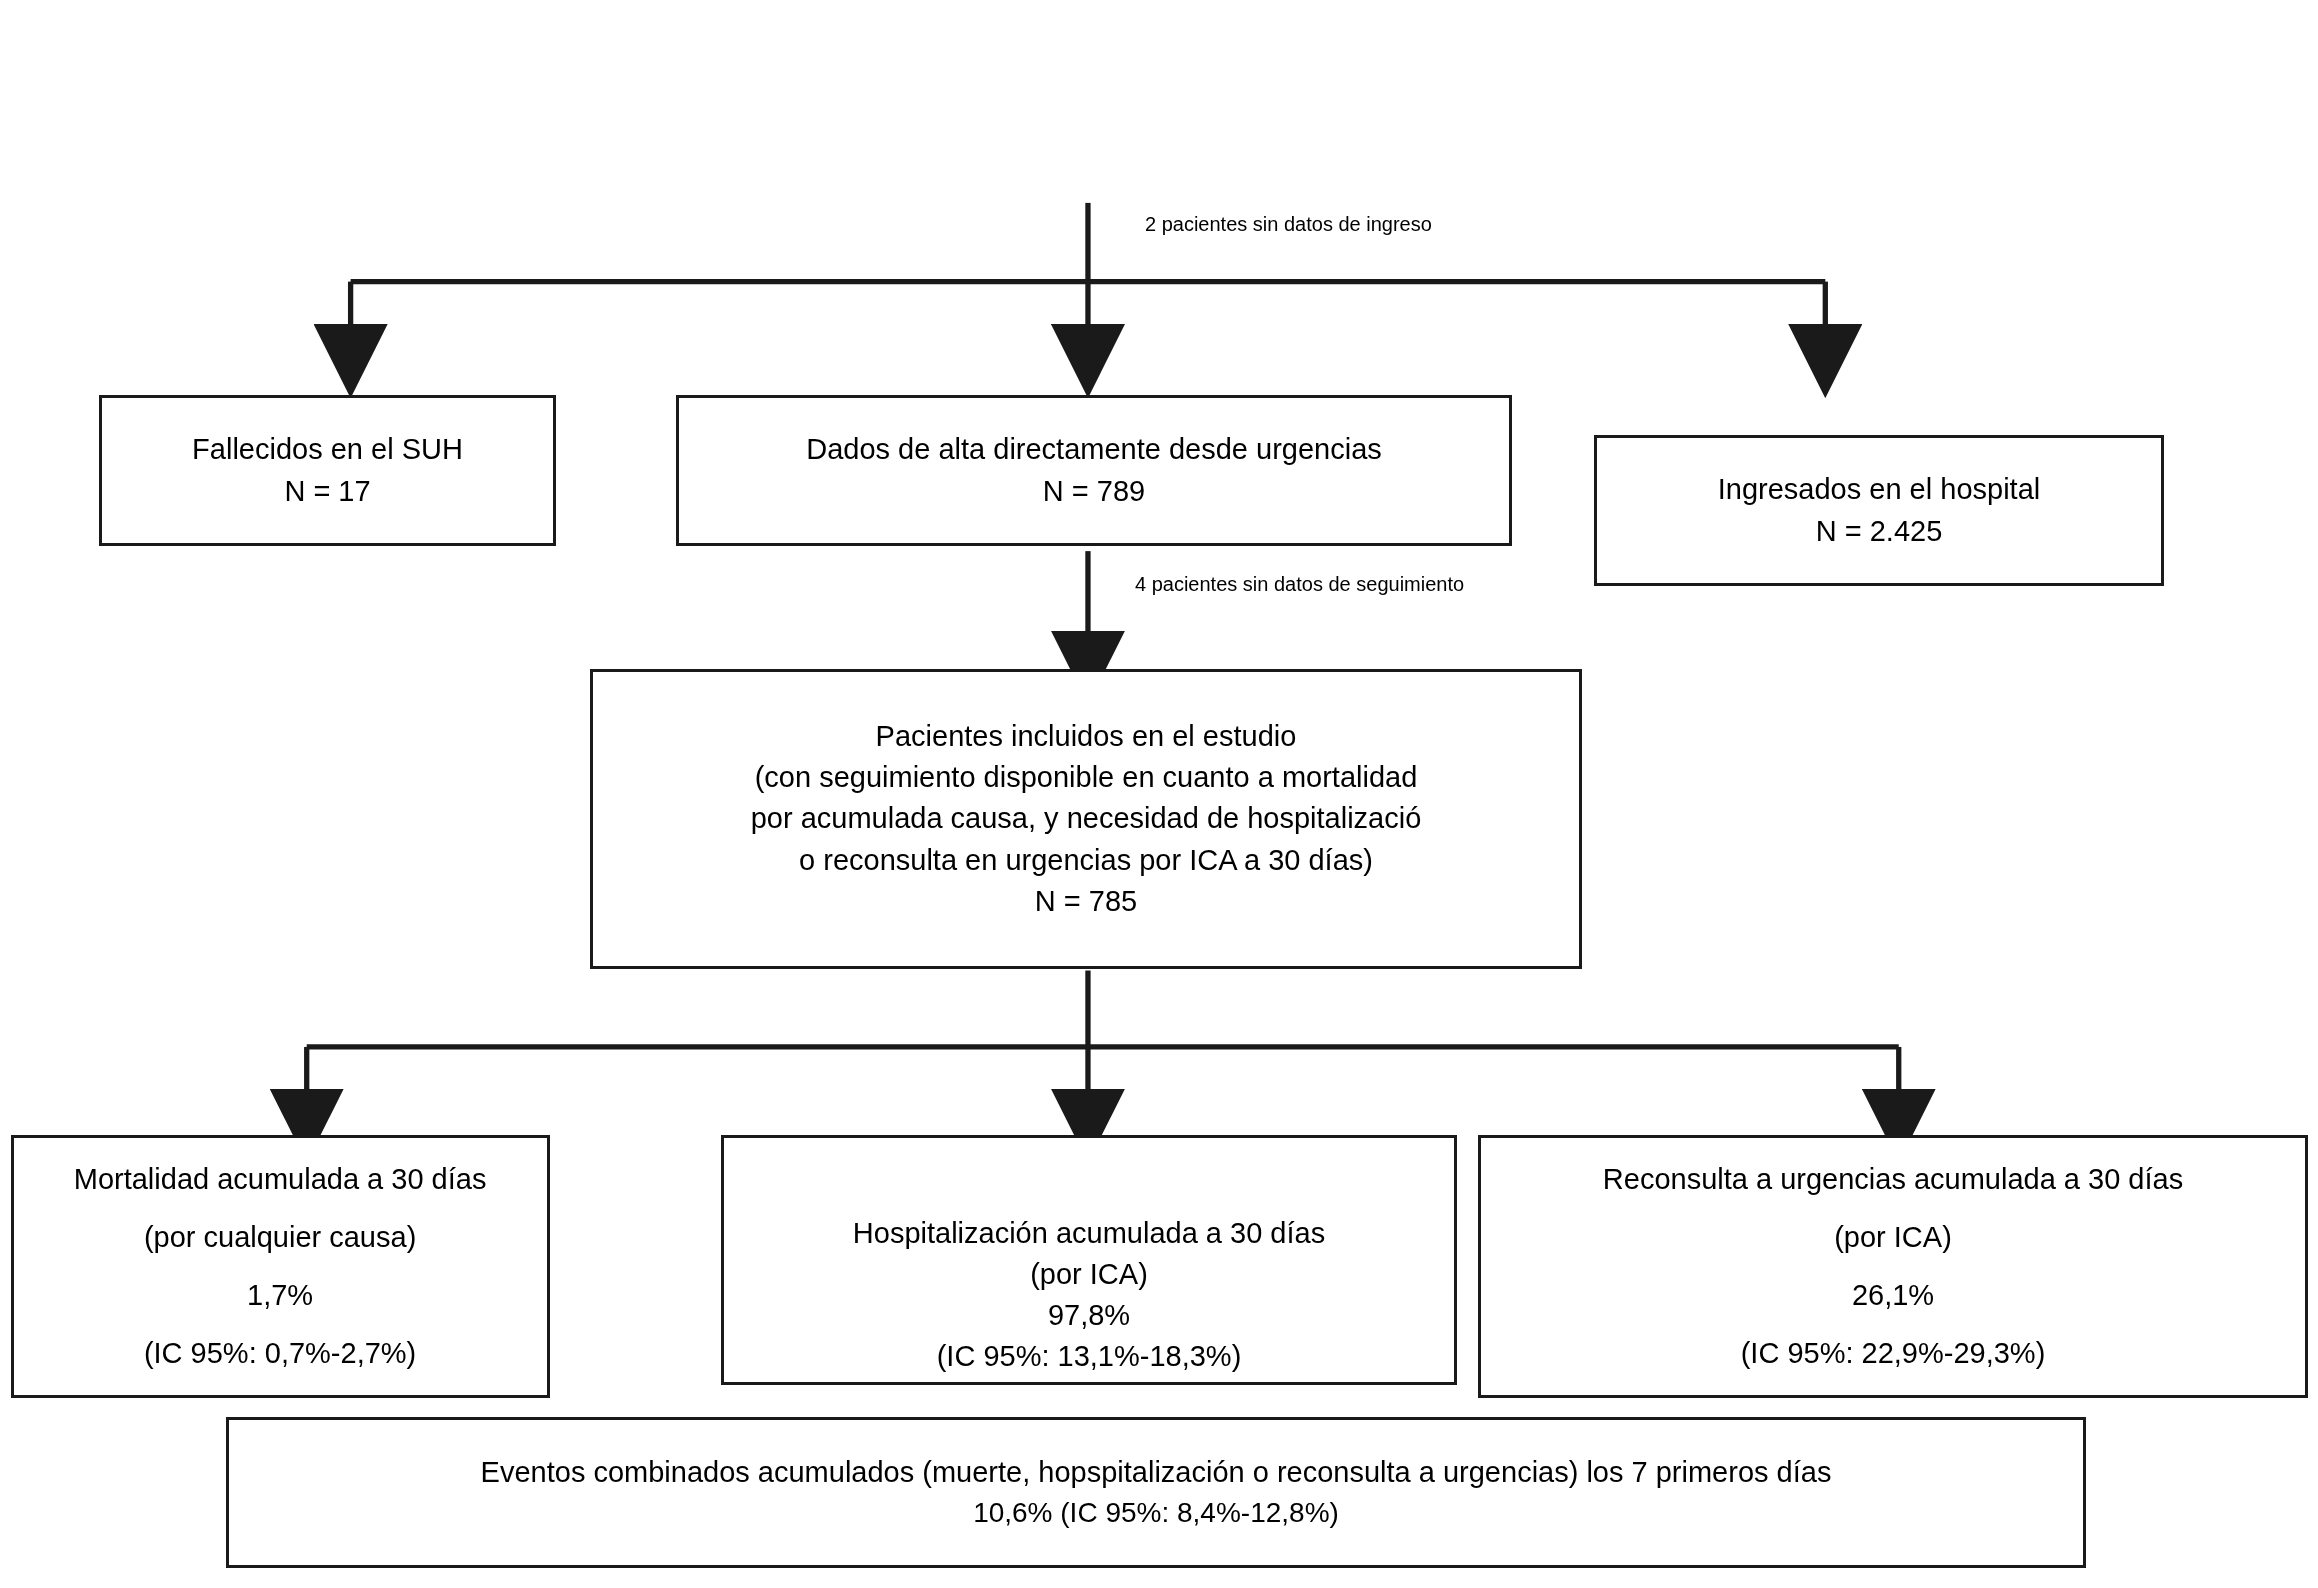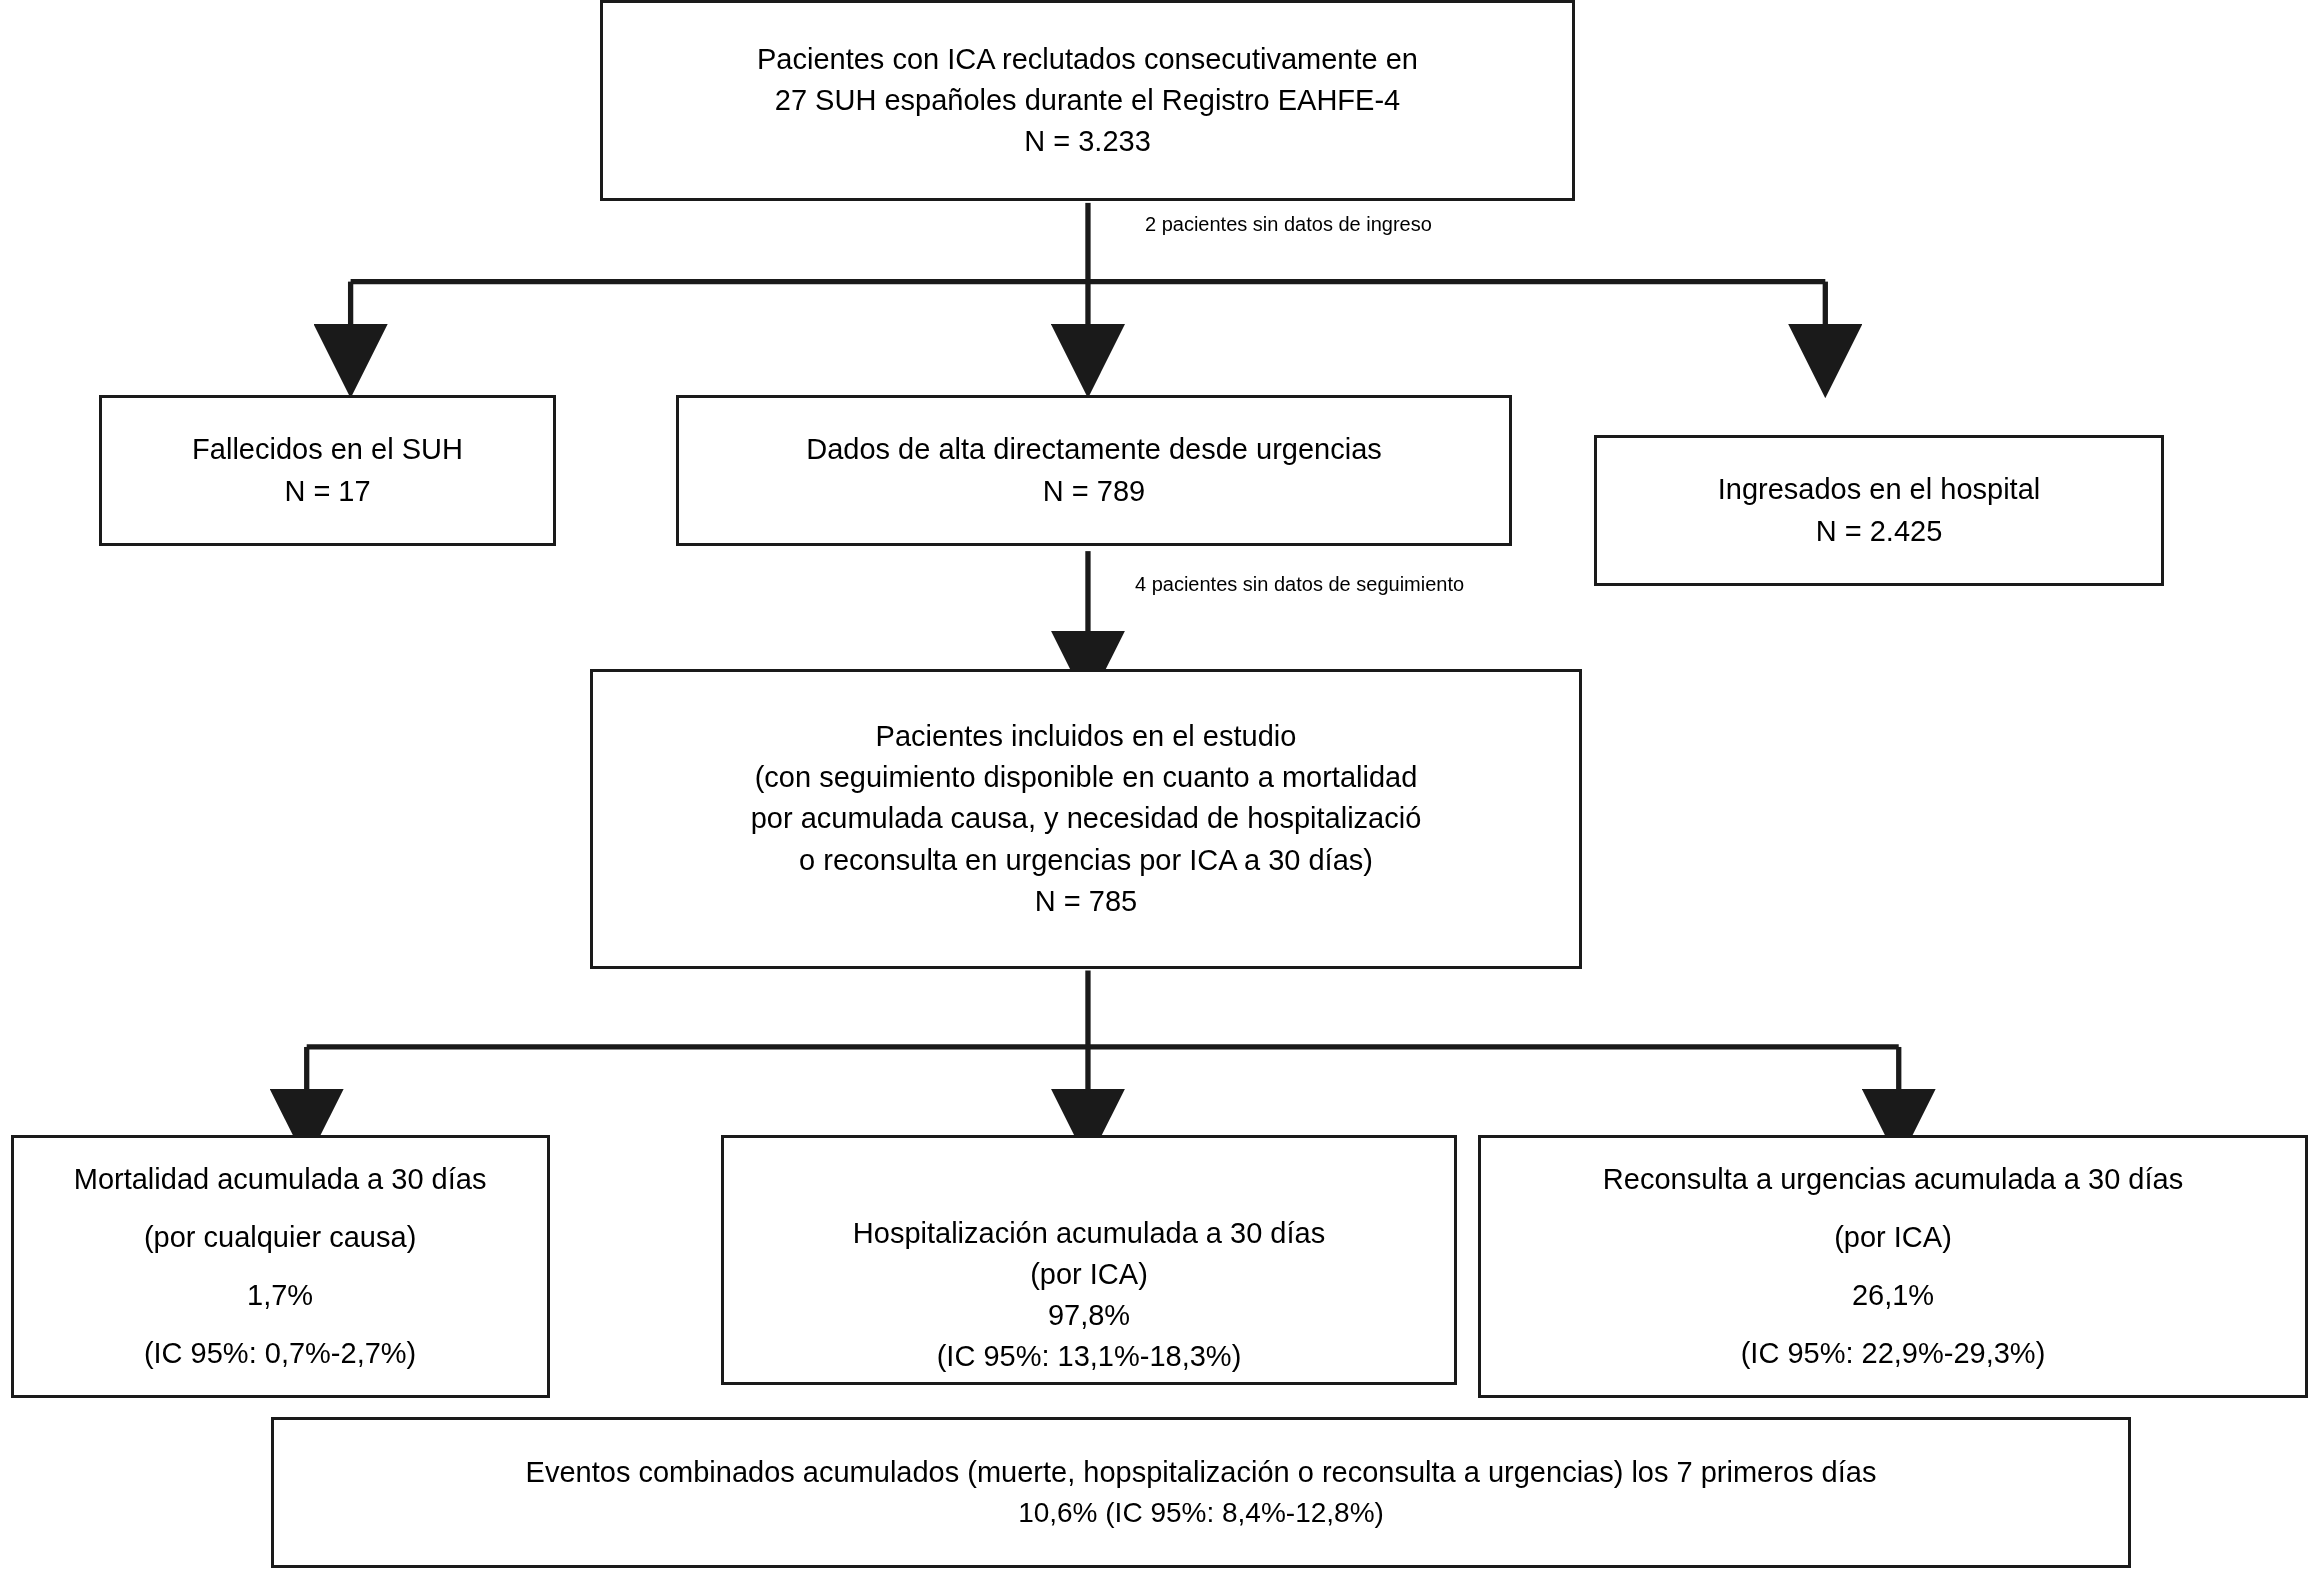--- a/index.html
+++ b/index.html
@@ -78,25 +78,20 @@
       <path d="M1437,728 L1437,875" marker-end="url(#arrow)"></path>
 
       <path d="M1437,1282 L1437,1383"></path>
       <path d="M405,1383 L2508,1383"></path>
       <path d="M405,1383 L405,1480" marker-end="url(#arrow)"></path>
       <path d="M1437,1383 L1437,1480" marker-end="url(#arrow)"></path>
       <path d="M2508,1383 L2508,1480" marker-end="url(#arrow)"></path>
     </g>
   </svg>
 
-  <div class="box" style="left:600px; top:0px; width:975px; height:201px;">
-    <span class="line">Pacientes con ICA reclutados consecutivamente en</span>
-    <span class="line">27 SUH españoles durante el Registro EAHFE-4</span>
-    <span class="line">N = 3.233</span>
-  </div>
 
   <div class="edge-label" style="left:1145px; top:212px;">2 pacientes sin datos de ingreso</div>
 
   <div class="box" style="left:99px; top:395px; width:457px; height:151px;">
     <span class="line">Fallecidos en el SUH</span>
     <span class="line">N = 17</span>
   </div>
 
   <div class="box" style="left:676px; top:395px; width:836px; height:151px;">
     <span class="line">Dados de alta directamente desde urgencias</span>
@@ -132,19 +127,19 @@
     <span class="line">(IC 95%: 13,1%-18,3%)</span>
   </div>
 
   <div class="box" style="left:1478px; top:1135px; width:830px; height:263px; justify-content:space-evenly;">
     <span class="line">Reconsulta a urgencias acumulada a 30 días</span>
     <span class="line">(por ICA)</span>
     <span class="line">26,1%</span>
     <span class="line">(IC 95%: 22,9%-29,3%)</span>
   </div>
 
-  <div class="box" style="left:226px; top:1417px; width:1860px; height:151px;margin-left:45px;">
+  <div class="box" style="left:226px; top:1417px; width:1860px; height:151px;">
     <span class="line">Eventos combinados acumulados (muerte, hopspitalización o  reconsulta a urgencias) los 7 primeros días</span>
     <span class="line big">10,6% (IC 95%: 8,4%-12,8%)</span>
   </div>
 
 </div>
 
 
 </body></html>

